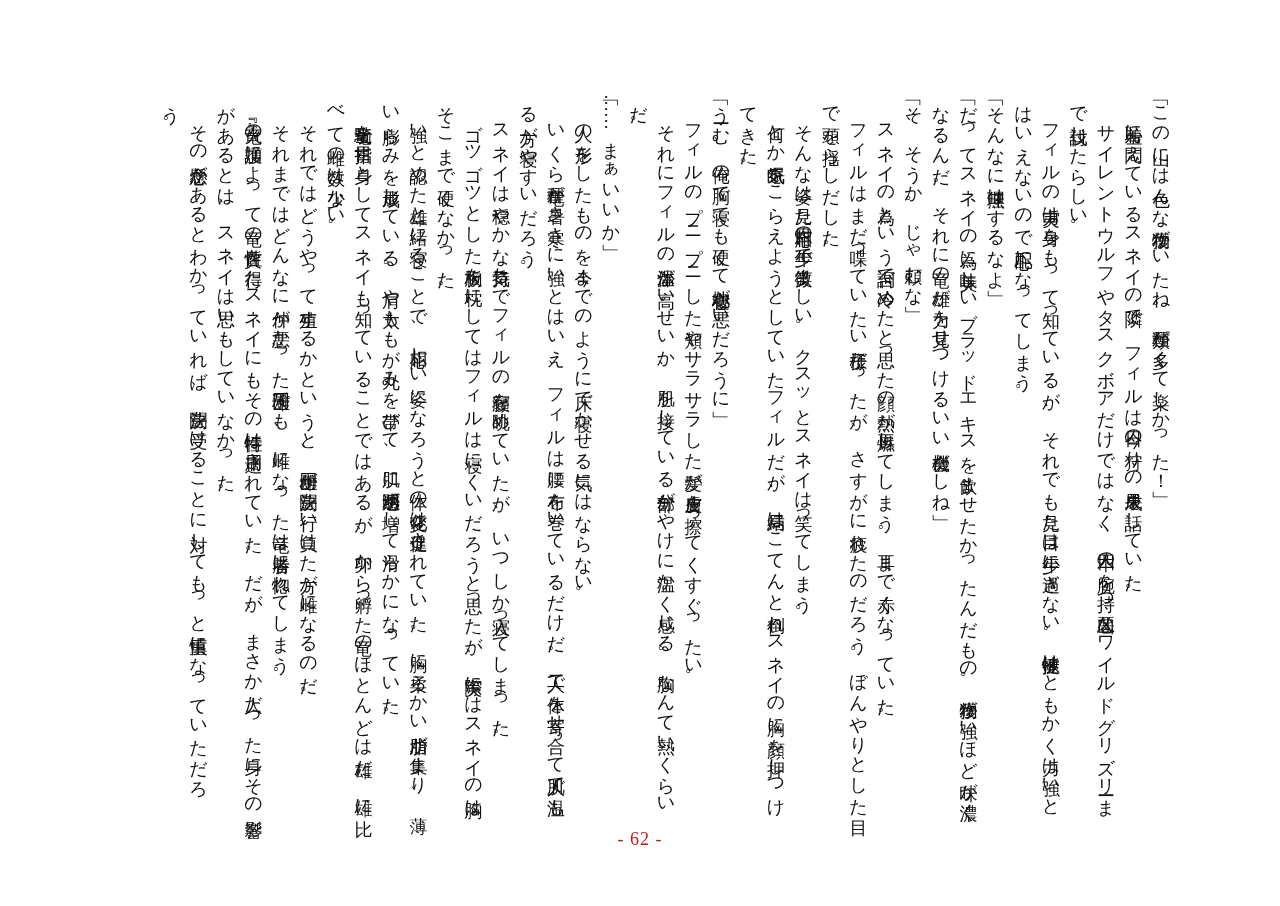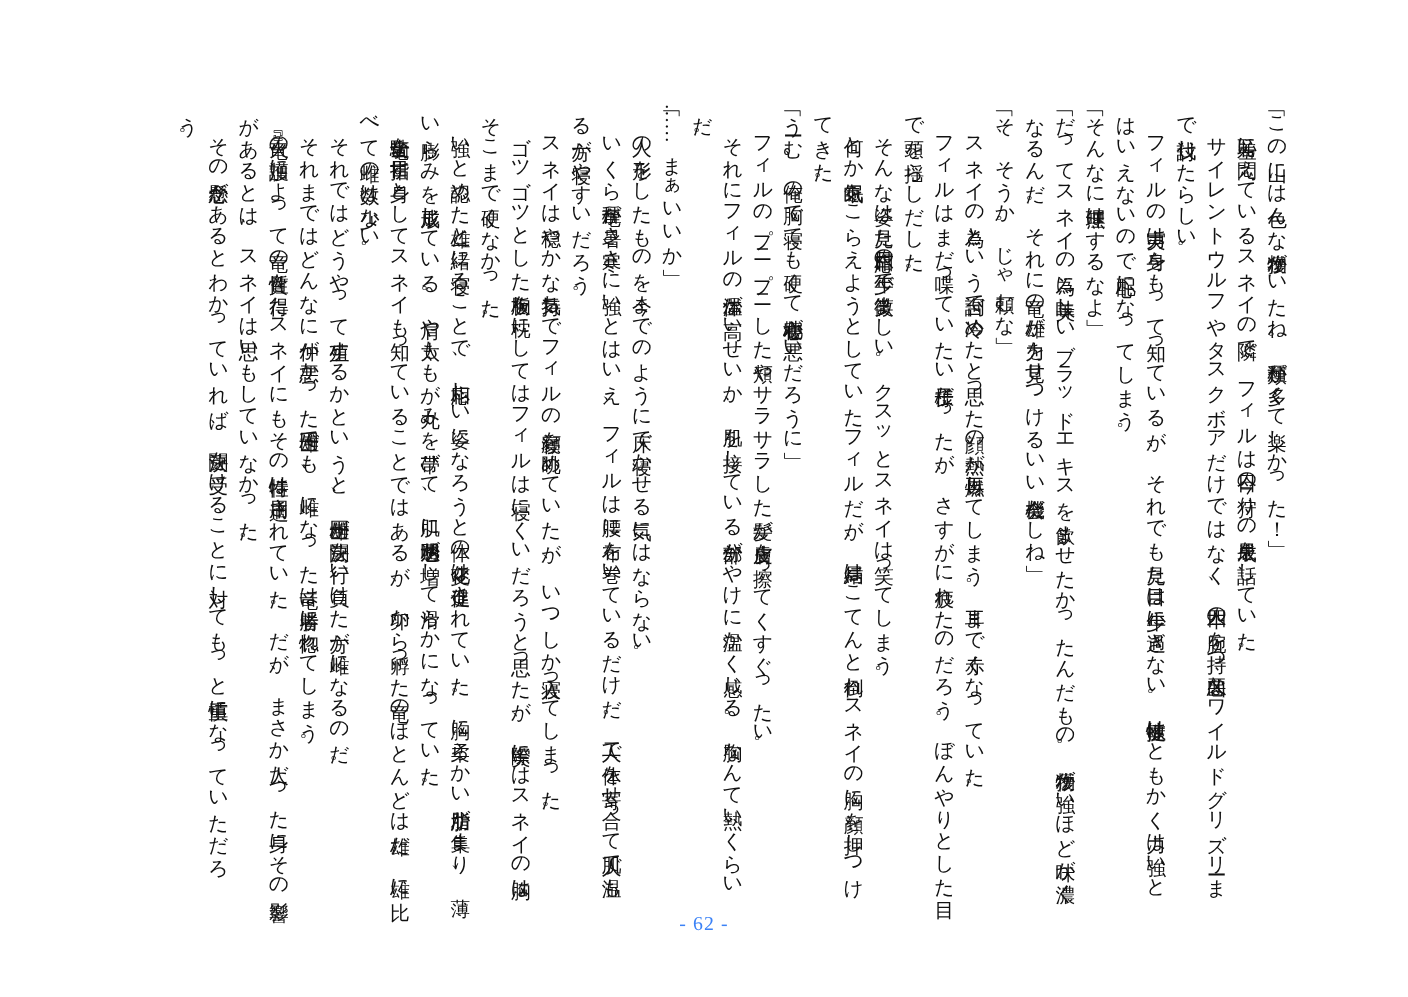--- a/index.html
+++ b/index.html
@@ -44,21 +44,21 @@
     text-indent: 1em;
   }
   .page-number {
     position: absolute;
     top: 829px;
     left: 0;
     width: 100%;
     text-align: center;
     font-size: 18px;
     letter-spacing: 1px;
-    color: #3b82f6;
+    color: #b91c1c;
   }
 </style>
 </head>
 <body>
 
 <div class="page">
 
   <div class="vtext">
     <p>「この山には色んな獲物がいたね。種類が多くて楽しかった！」</p>
     <p class="ind">羞恥に悶えているスネイの隣で、フィルは今日の狩りの成果を話していた。</p>

